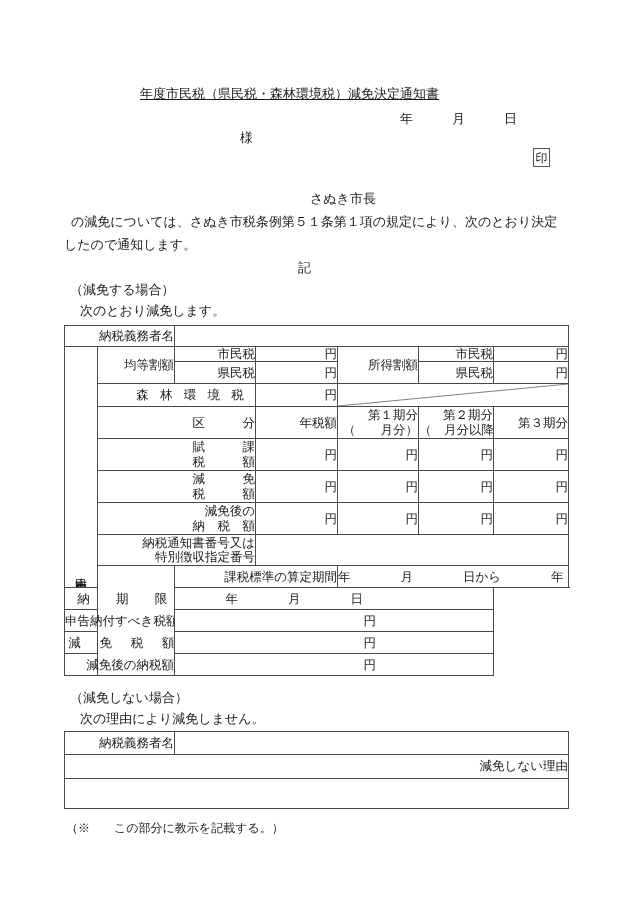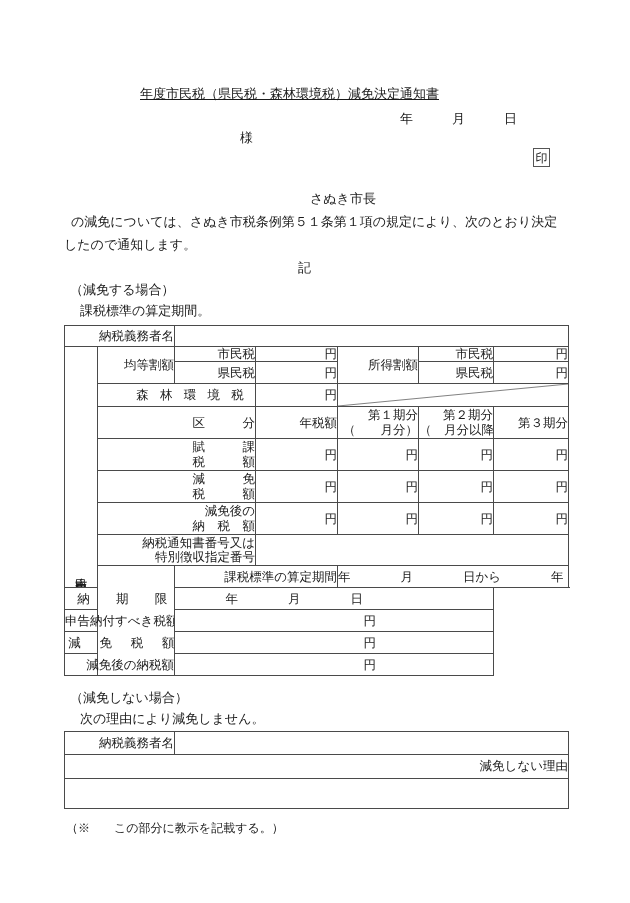--- a/index.html
+++ b/index.html
@@ -115,21 +115,21 @@
   <div class="line" id="doc-title">年度市民税（県民税・森林環境税）減免決定通知書</div>
   <div class="line" id="issue-date">年　　　月　　　日</div>
   <div class="line" id="addressee">様</div>
   <div class="line" id="mayor">さぬき市長</div>
   <div id="seal-box">印</div>
 
   <div class="line" id="body-l2">の減免については、さぬき市税条例第５１条第１項の規定により、次のとおり決定</div>
   <div class="line" id="body-l3">したので通知します。</div>
   <div class="line" id="ki">記</div>
   <div class="line" id="case-reduce">（減免する場合）</div>
-  <div class="line" id="lead-reduce">課税標準の算定期間。</div>
+  <div class="line" id="lead-reduce">次のとおり減免します。</div>
 
   <table class="grid" id="main-table">
     <colgroup>
       <col style="width:33px">
       <col style="width:77px">
       <col style="width:81px">
       <col style="width:82px">
       <col style="width:81px">
       <col style="width:75px">
       <col style="width:75px">

